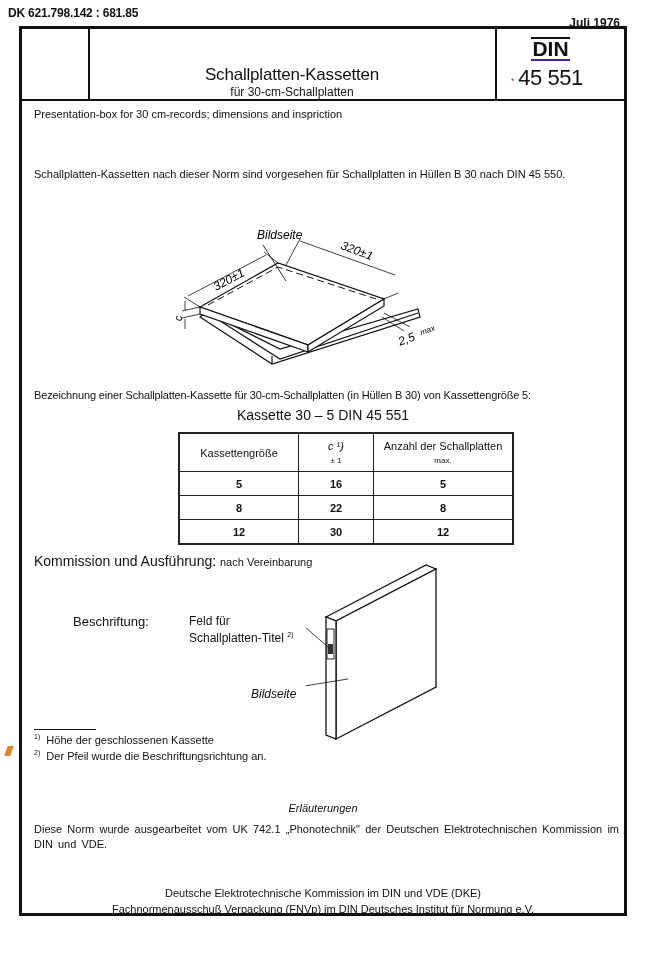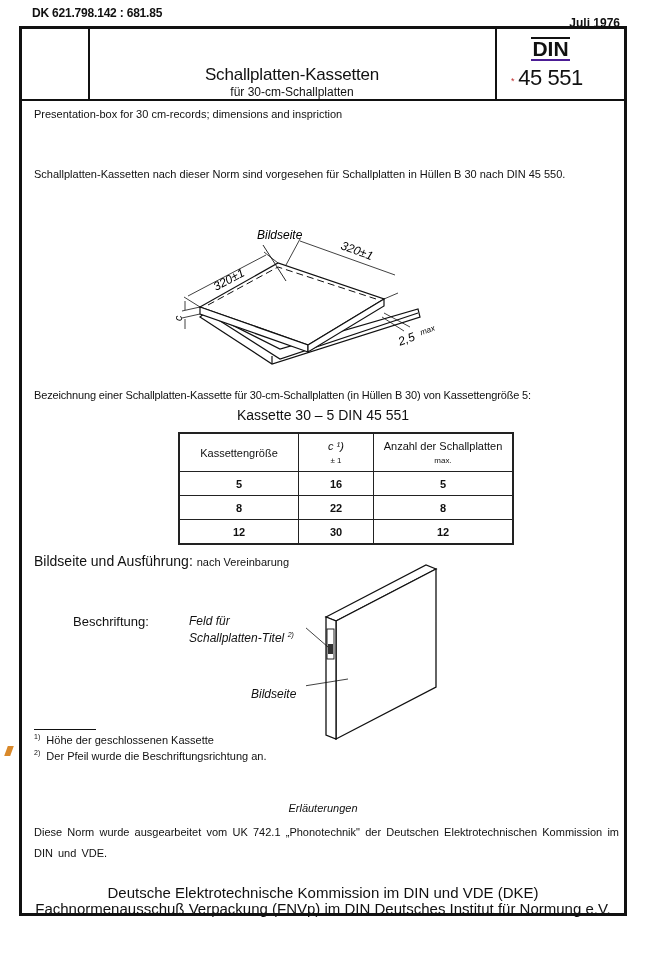--- a/index.html
+++ b/index.html
@@ -2,21 +2,21 @@
 <html><head>
 <meta charset="utf-8">
 <style>
   html, body { margin: 0; padding: 0; }
   body {
     width: 660px; height: 955px; position: relative; overflow: hidden;
     background: #ffffff; color: #111111;
     font-family: "Liberation Sans", "DejaVu Sans", sans-serif;
   }
   .abs { position: absolute; }
-  .dk { left: 32px; top: 6px; font-size: 12px; font-weight: bold; letter-spacing: -0.2px; }
+  .dk { left: 8px; top: 6px; font-size: 12px; font-weight: bold; letter-spacing: -0.2px; }
   .date { right: 40px; top: 16px; font-size: 12px; font-weight: bold; }
   .frame { left: 19px; top: 26px; width: 602px; height: 884px; border: 3px solid #111; box-sizing: content-box; }
   .hline { position: absolute; left: 0; right: 0; height: 2px; background: #111; }
   .vline { position: absolute; top: 0; width: 2px; background: #111; }
   .title-block { left: 89px; top: 0; width: 404px; height: 70px; text-align: center; margin-top: 27px; }
   .title-main { font-size: 17px; margin-top: 9px; letter-spacing: -0.2px; }
   .title-sub { font-size: 12px; line-height: 15px; }
   .din-block { left: 495px; top: 0; width: 107px; height: 70px; text-align: center; }
   .din-logo { display: inline-block; margin-top: 8px; font-size: 21px; font-weight: bold; border-top: 2px solid #111; border-bottom: 2px solid #4c1d95; line-height: 20px; padding: 0 1px; }
   .din-num { font-size: 22px; margin-top: 4px; letter-spacing: -0.5px; }
@@ -28,28 +28,28 @@
   .kasbez { left: 0; width: 602px; top: 378px; text-align: center; font-size: 14px; }
   table.sizes { position: absolute; left: 156px; top: 403px; border-collapse: collapse; font-size: 11px; }
   table.sizes td, table.sizes th { border: 1px solid #222; text-align: center; padding: 0; }
   table.sizes th { font-weight: normal; height: 37px; vertical-align: middle; }
   table.sizes td { height: 23px; font-weight: bold; }
   .tbl-outer { border: 2px solid #222 !important; }
   .th-sub { display: block; font-size: 8px; margin-top: 4px; }
   .werk { left: 12px; top: 524px; font-size: 14px; }
   .werk small { font-size: 11px; }
   .beschr { left: 51px; top: 585px; font-size: 13px; }
-  .feld { left: 167px; top: 585px; font-size: 12px; font-style: italic; line-height: 14px; }
+  .feld { left: 167px; top: 585px; font-size: 12px; line-height: 14px; }
   .bildseite2 { left: 229px; top: 658px; font-size: 12px; font-style: italic; }
   .fn-rule { left: 12px; top: 700px; width: 62px; height: 1px; background: #111; }
   .fn { left: 12px; font-size: 11px; }
   .fn sup { font-size: 7px; }
   .erl-title { left: 0; width: 602px; top: 773px; text-align: center; font-size: 11px; font-style: italic; }
-  .erl-text { left: 12px; top: 793px; width: 585px; font-size: 11px; line-height: 21px; text-align: justify; text-align-last: left; word-spacing: 2px; }
-  .footer { left: 0; width: 602px; top: 856px; text-align: center; font-size: 15px; line-height: 16px; }
+  .erl-text { left: 12px; top: 793px; width: 585px; font-size: 11px; line-height: 15px; text-align: justify; text-align-last: left; word-spacing: 2px; }
+  .footer { left: 0; width: 602px; top: 856px; text-align: center; font-size: 11px; line-height: 16px; }
   .orange-mark { left: 6px; top: 746px; width: 6px; height: 10px; background: #d9892b; transform: skewX(-20deg); }
   svg text { font-family: "Liberation Sans", sans-serif; }
 </style>
 </head>
 <body>
 
 <div class="abs dk">DK 621.798.142 : 681.85</div>
 <div class="abs date">Juli 1976</div>
 
 <div class="abs orange-mark"></div>
@@ -136,21 +136,21 @@
     </tr>
     <tr>
       <td>12</td>
       <td>30</td>
       <td>12</td>
     </tr>
   </tbody>
     </table>
 
   <div class="abs werk">
-    <span>Bildseite und Ausführung:</span>
+    <span>Kommission und Ausführung:</span>
     <small>nach Vereinbarung</small>
   </div>
 
   <div class="abs beschr">Beschriftung:</div>
   <div class="abs feld">
     <div>Feld für</div>
     <div><span>Schallplatten-Titel</span> <sup style="font-size:7px;">2)</sup></div>
   </div>
 
   <svg class="abs" style="left:284px; top:530px;" width="160" height="190" viewBox="0 0 160 190">

